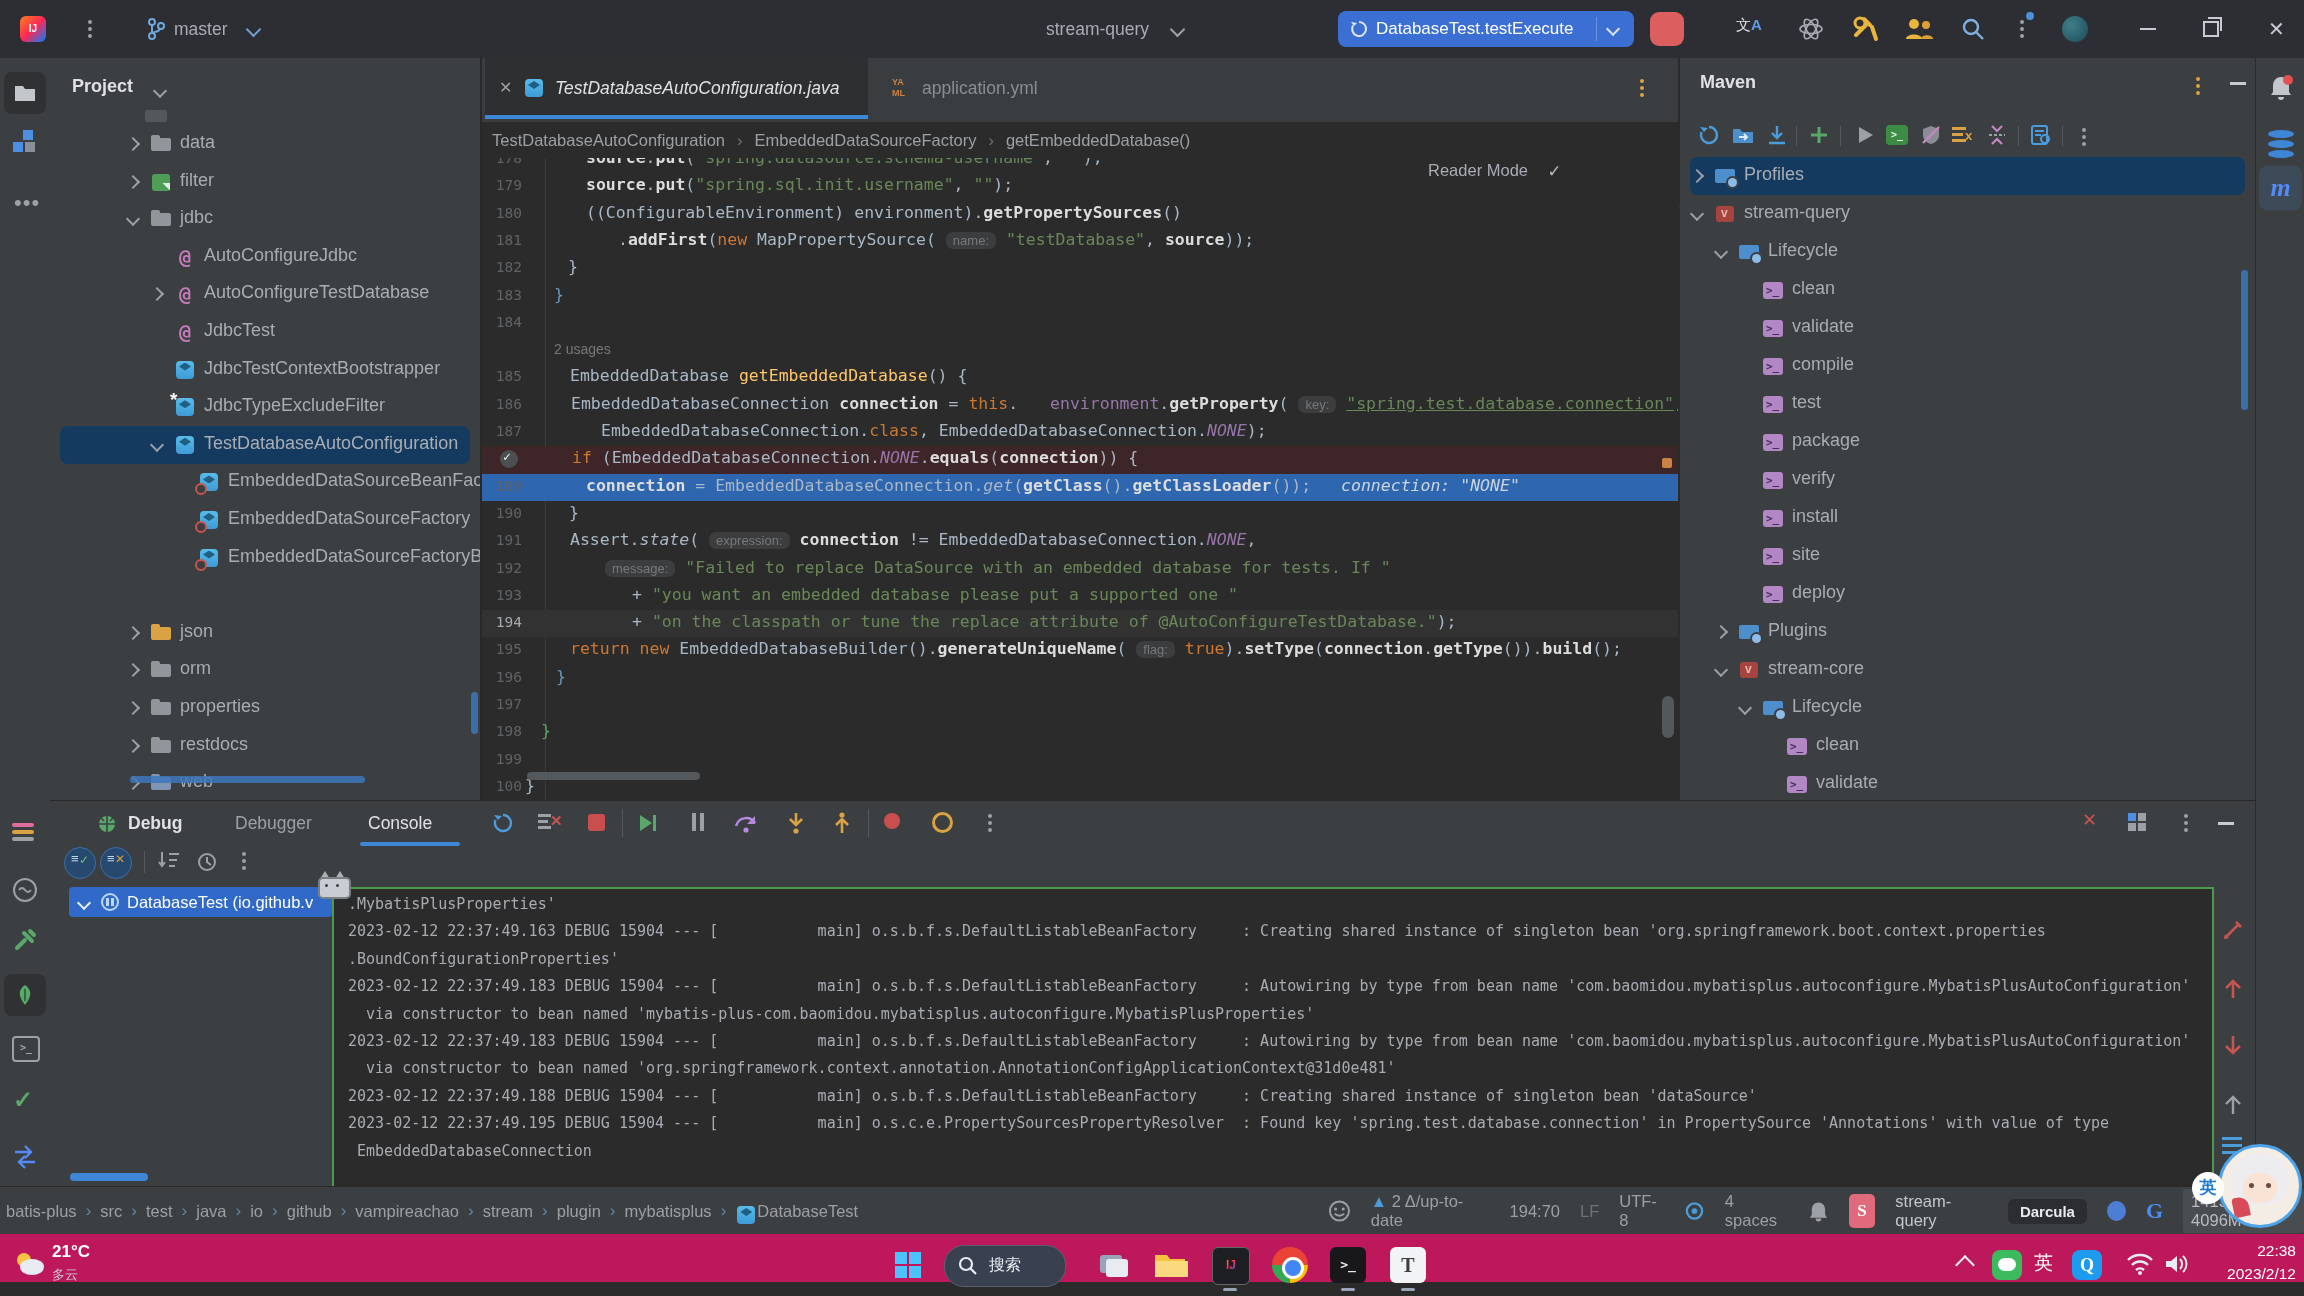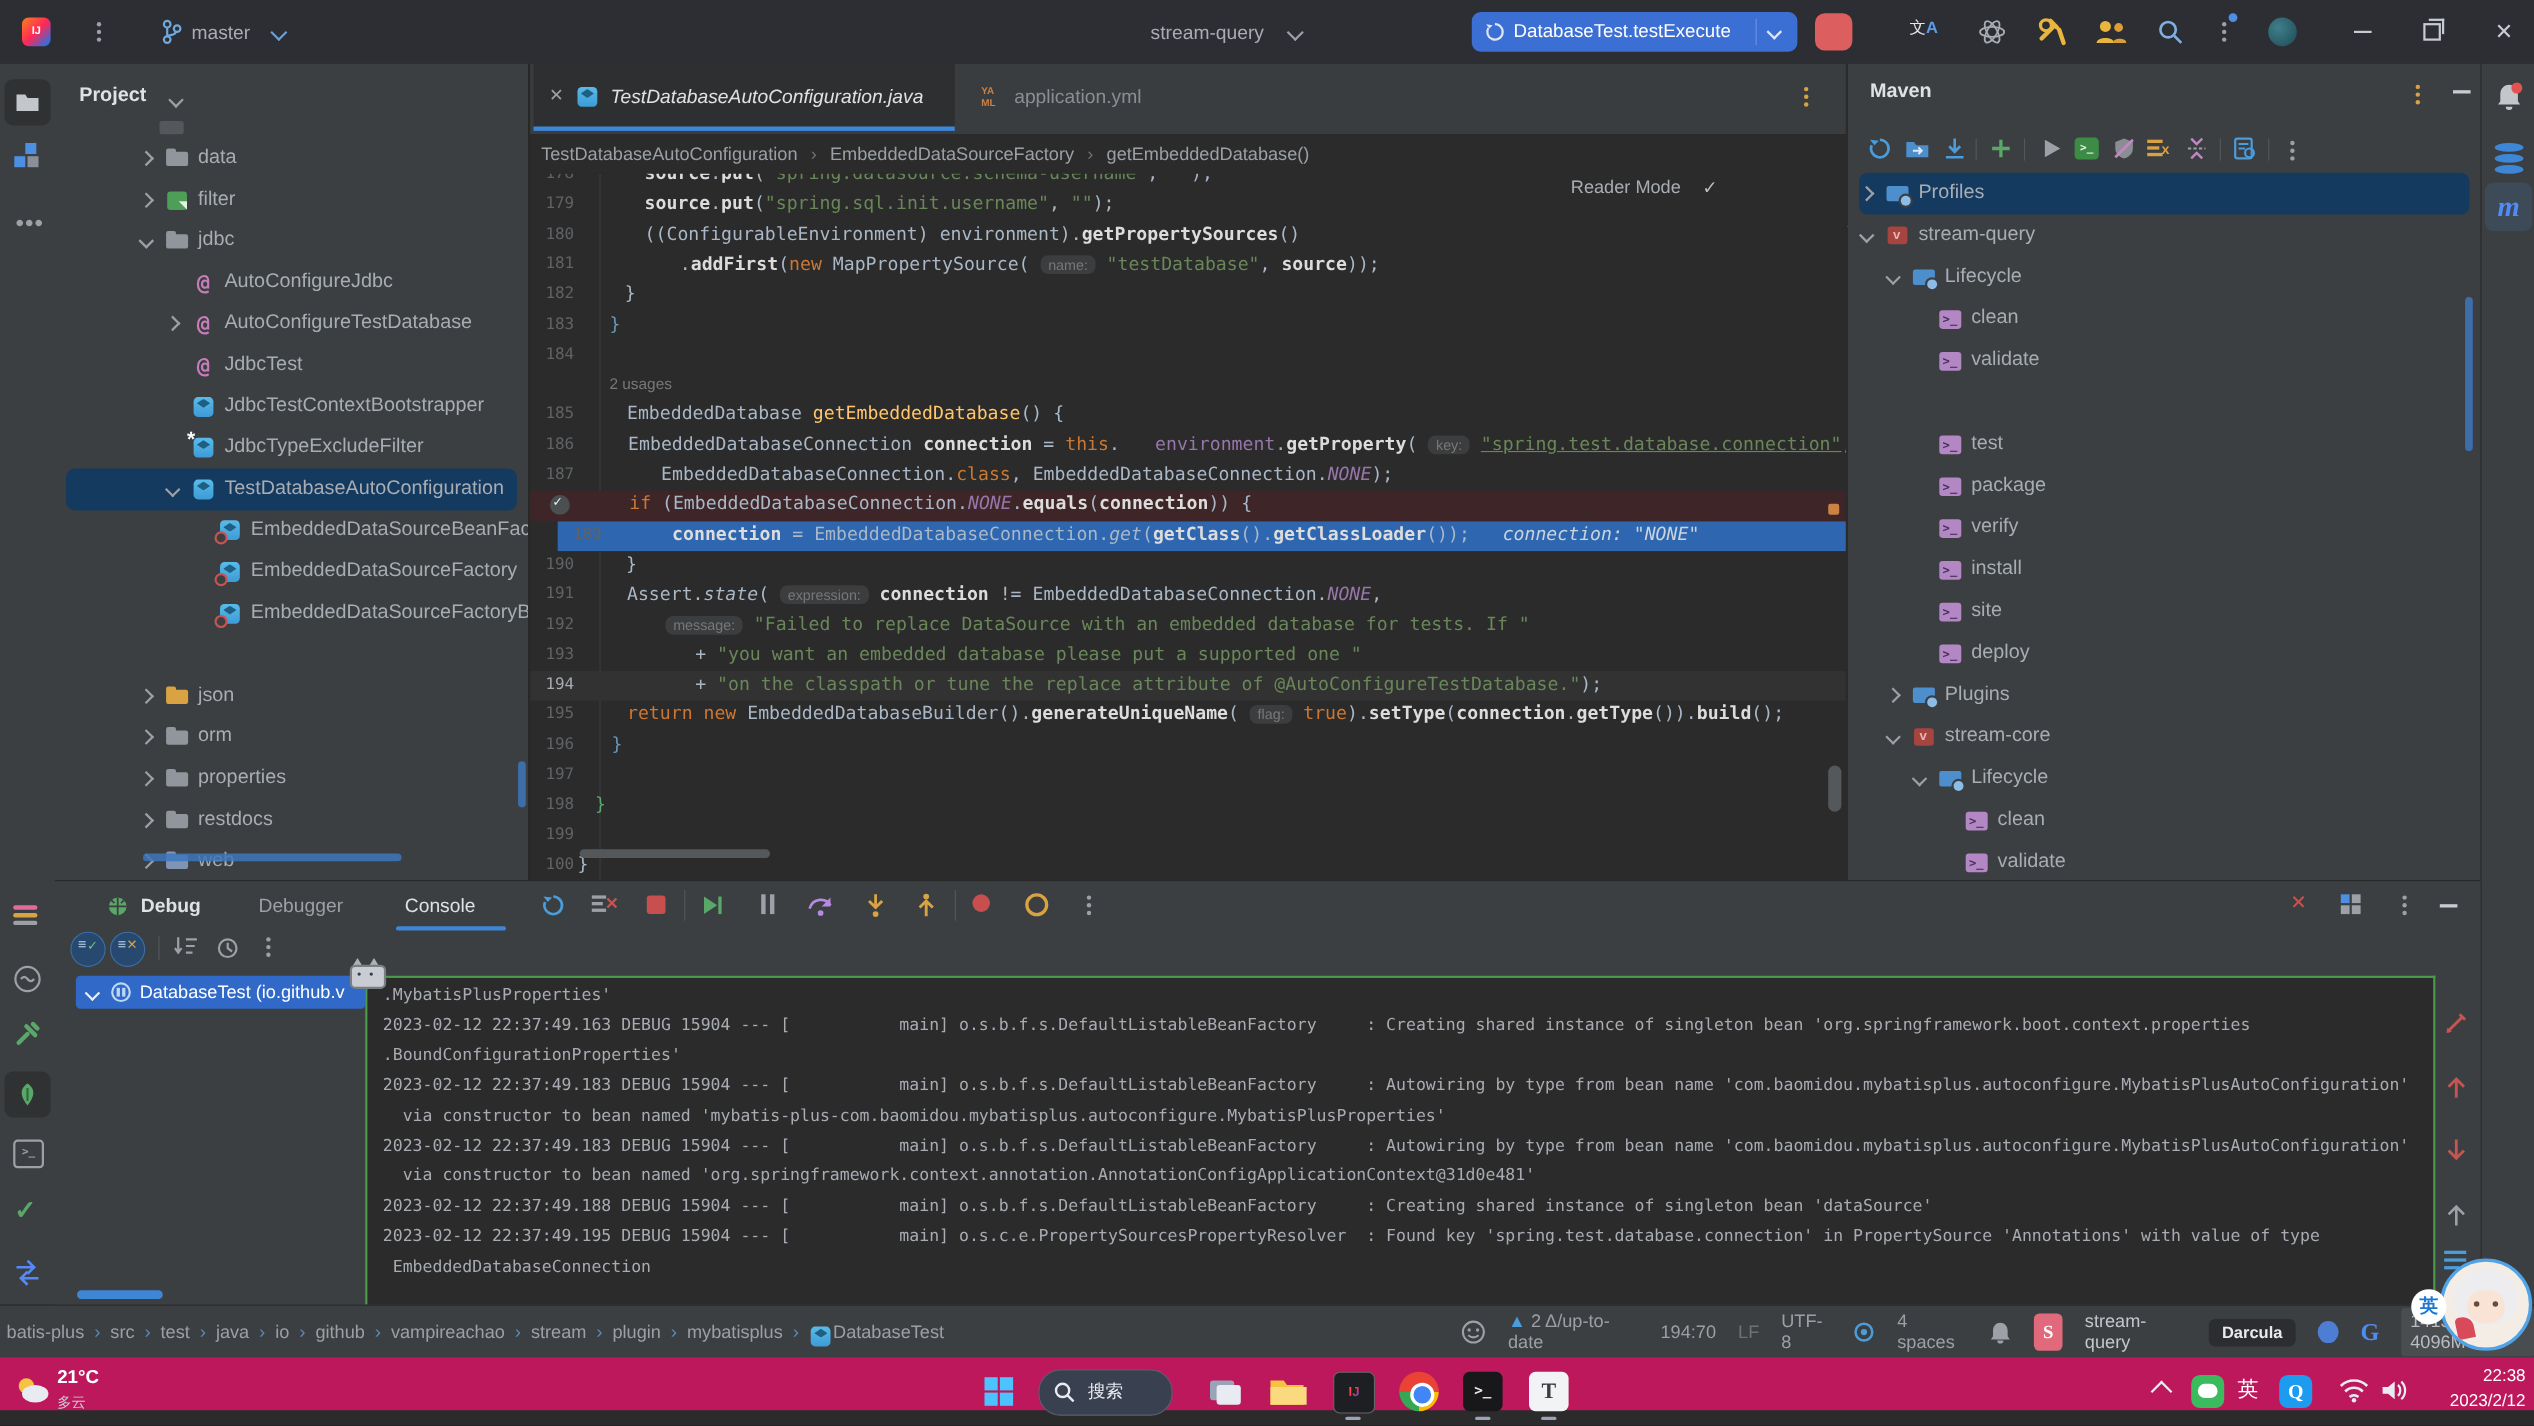--- a/index.html
+++ b/index.html
@@ -355,21 +355,21 @@
           <div class="codeline" style="left: 89px;"><span class="cC">EmbeddedDatabaseConnection </span><span class="cB">connection</span><span class="cC"> = </span><span class="cK">this</span><span class="cC">.</span><span class="cF">environment</span><span class="cC">.</span><span class="cB">getProperty</span><span class="cC">( </span><span class="cH">key:</span><span class="cC"> </span><span class="cSU">"spring.test.database.connection"</span><span class="cC">,</span></div>
         </div>
         <div class="crow" style="top: 261px;">
           <div class="gnum">187</div>
           <div class="codeline" style="left: 119px;"><span class="cC">EmbeddedDatabaseConnection.</span><span class="cK">class</span><span class="cC">, EmbeddedDatabaseConnection.</span><span class="cI">NONE</span><span class="cC">);</span></div>
         </div>
         <div class="crow bgR" style="top: 288.3px;">
           <div class="bp-ic"></div>
           <div class="codeline" style="left: 90px;"><span class="cK">if</span><span class="cC"> (EmbeddedDatabaseConnection.</span><span class="cI">NONE</span><span class="cC">.</span><span class="cB">equals</span><span class="cC">(</span><span class="cB">connection</span><span class="cC">)) {</span></div>
         </div>
-        <div class="crow bgB" style="top: 315.6px; margin-left: 25px;">
+        <div class="crow bgB" style="top: 315.6px;">
           <div class="gnum">189</div>
           <div class="codeline" style="left: 104px;"><span class="cB">connection</span><span class="cC"> = EmbeddedDatabaseConnection.</span><span class="cIt">get</span><span class="cC">(</span><span class="cB">getClass</span><span class="cC">().</span><span class="cB">getClassLoader</span><span class="cC">());</span><span class="cD">   connection: "NONE"</span></div>
         </div>
         <div class="crow" style="top: 342.9px;">
           <div class="gnum">190</div>
           <div class="codeline" style="left: 87px;"><span class="cC">}</span></div>
         </div>
         <div class="crow" style="top: 370.2px;">
           <div class="gnum">191</div>
           <div class="codeline" style="left: 88px;"><span class="cC">Assert.</span><span class="cIt">state</span><span class="cC">( </span><span class="cH">expression:</span><span class="cC"> </span><span class="cB">connection</span><span class="cC"> != EmbeddedDatabaseConnection.</span><span class="cI">NONE</span><span class="cC">,</span></div>
@@ -486,20 +486,24 @@
           <div class="ic ic-folder-gear" style="left: 58px;"></div>
           <div class="tlabel" style="left: 88px;">Lifecycle</div>
         </div>
         <div class="trow" style="top: 213px;">
           <div class="ic ic-goal" style="left: 82px;"></div>
           <div class="tlabel" style="left: 112px;">clean</div>
         </div>
         <div class="trow" style="top: 251px;">
           <div class="ic ic-goal" style="left: 82px;"></div>
           <div class="tlabel" style="left: 112px;">validate</div>
+        </div>
+        <div class="trow" style="top: 289px;">
+          <div class="ic ic-goal" style="left: 82px;"></div>
+          <div class="tlabel" style="left: 112px;">compile</div>
         </div>
         <div class="trow" style="top: 327px;">
           <div class="ic ic-goal" style="left: 82px;"></div>
           <div class="tlabel" style="left: 112px;">test</div>
         </div>
         <div class="trow" style="top: 365px;">
           <div class="ic ic-goal" style="left: 82px;"></div>
           <div class="tlabel" style="left: 112px;">package</div>
         </div>
         <div class="trow" style="top: 403px;">

